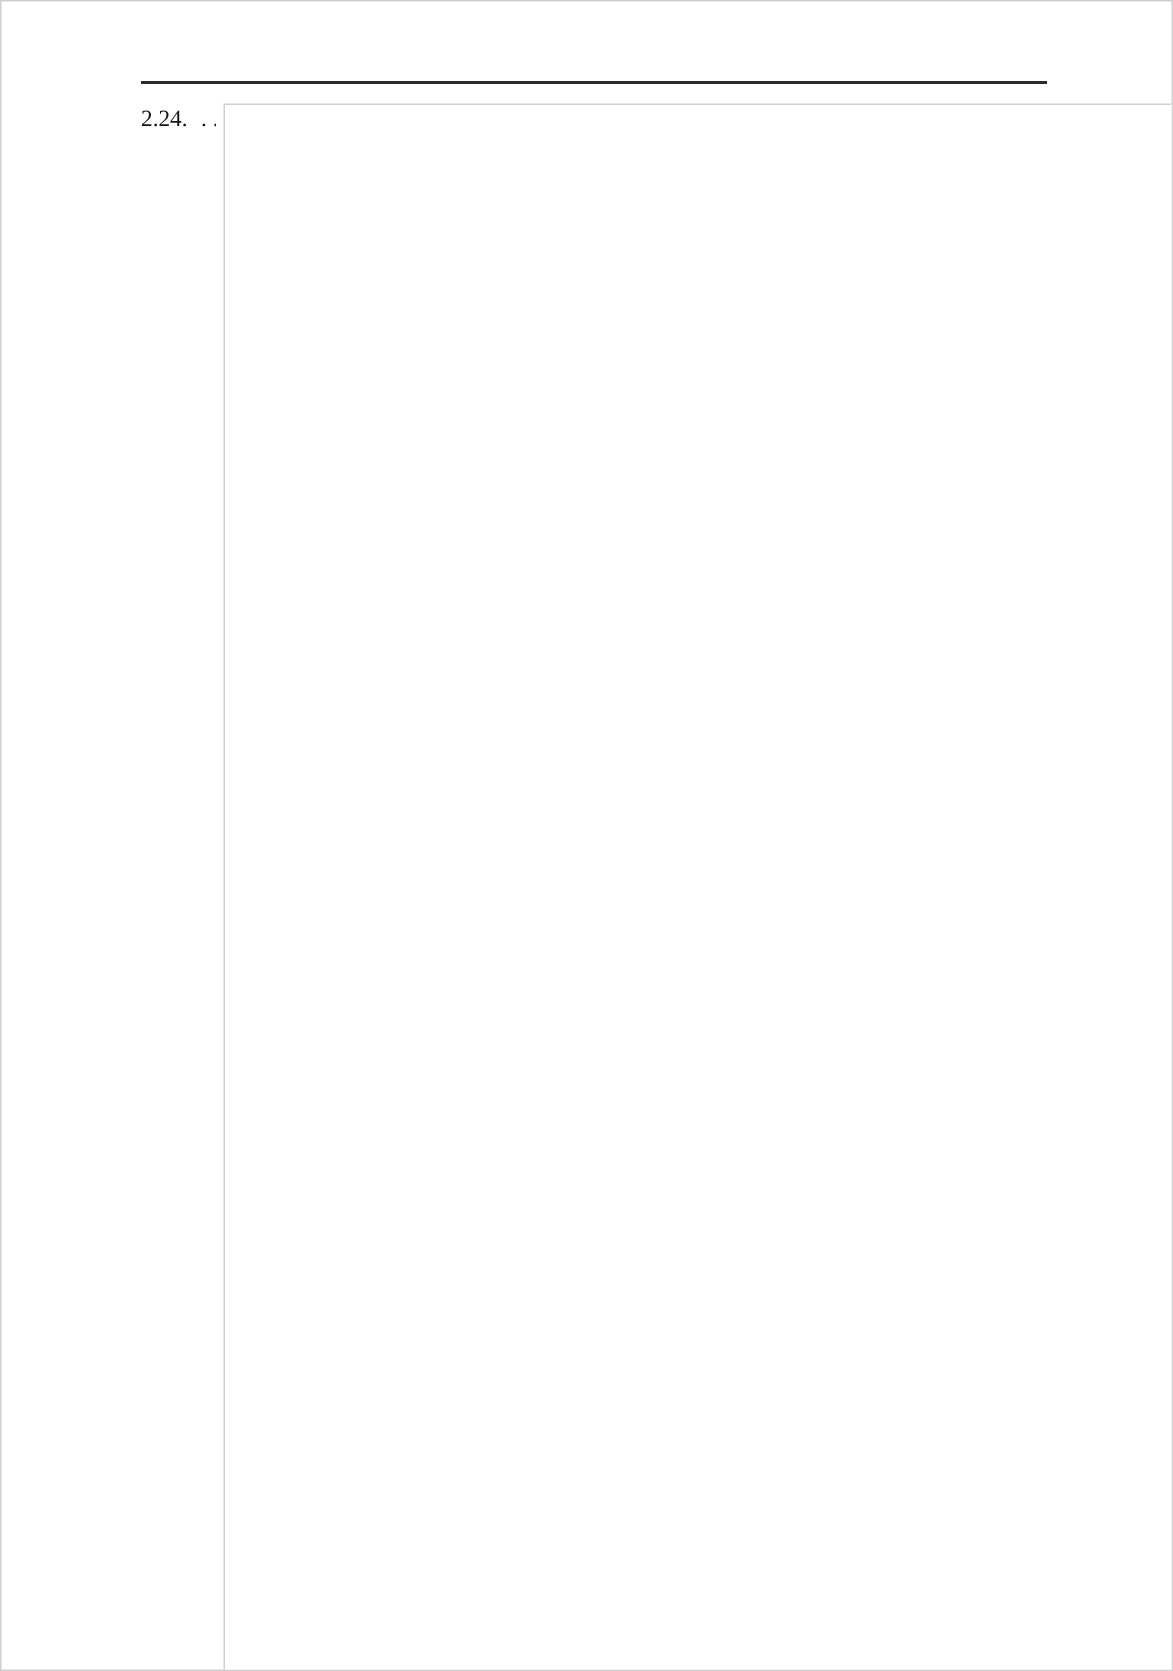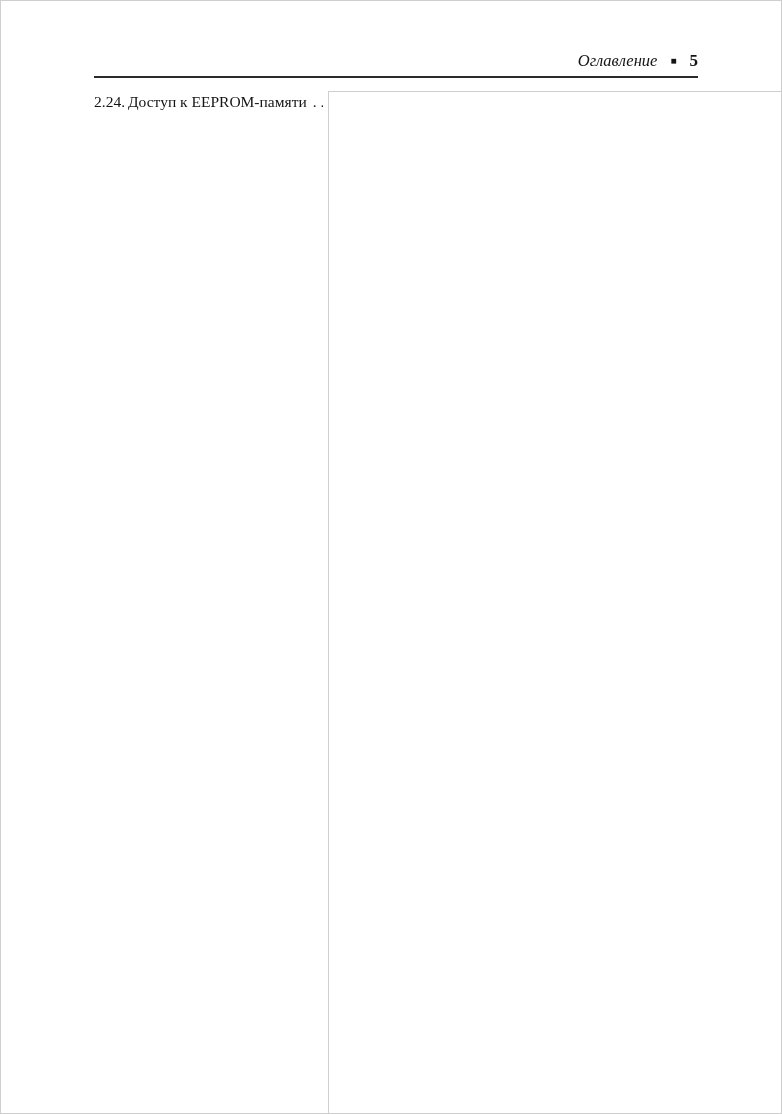--- a/index.html
+++ b/index.html
@@ -37,30 +37,24 @@
     letter-spacing:4px; color:#1a1a1a;
   }
   .row .page { flex:0 0 auto; min-width:27px; text-align:right; white-space:nowrap; }
 </style>
 </head>
 <body>
 
 <div class="page">
   <div class="content">
 
-    <div class="header">
-      <span class="htitle">Оглавление</span>
-      <span class="hsquare">■</span>
-      <span class="hpage">5</span>
-    </div>
     <div class="rule"></div>
 
     <div class="list">
         <div class="row entry">
           <span class="num">2.24.</span>
-          <span class="title">Доступ к EEPROM-памяти</span>
           <span class="leader"></span>
           <span class="page">239</span>
         </div>
       </div>
 
   </div>
 </div>
 
 </body></html>

